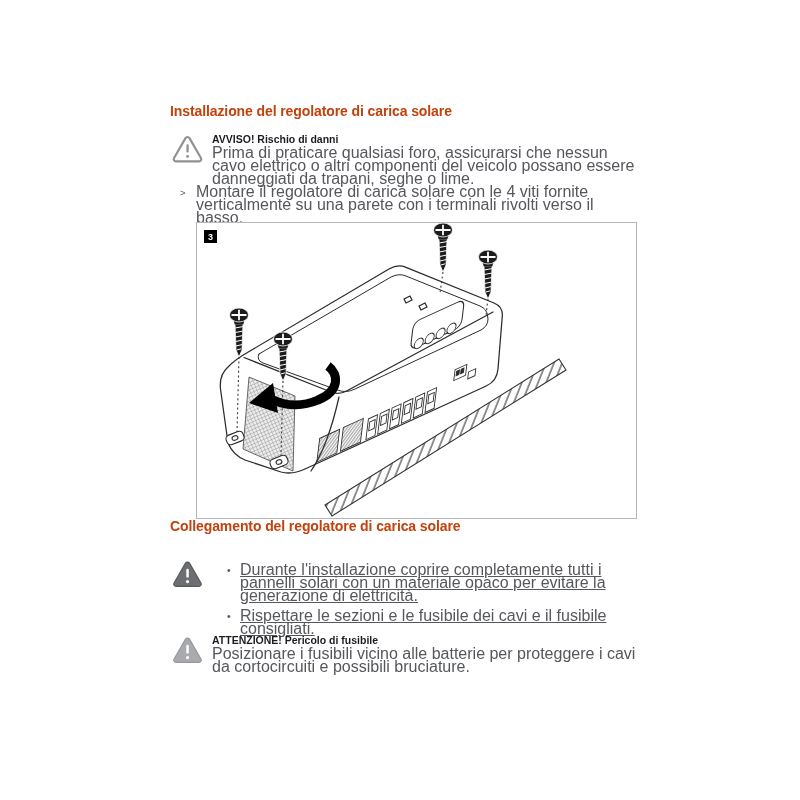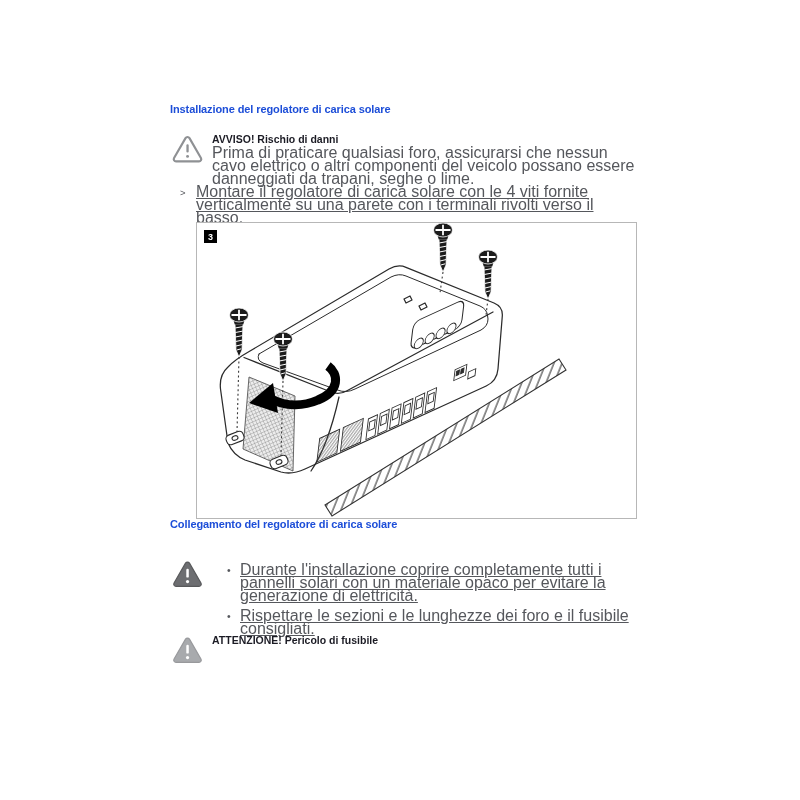--- a/index.html
+++ b/index.html
@@ -2,30 +2,30 @@
 <html lang="it"><head>
 <meta charset="utf-8">
 <style>
   html,body{margin:0;padding:0;background:#fff;}
   .screen{
     position:relative;width:800px;height:800px;background:#ffffff;overflow:hidden;
     font-family:"Liberation Sans", sans-serif;
   }
   .h-title{
     position:absolute;left:170px;width:472px;
-    font-size:11px;font-weight:700;color:#1d4ed8;letter-spacing:-0.1px;
+    font-size:14px;font-weight:700;color:#c2410c;letter-spacing:-0.1px;
   }
   .wblock{position:absolute;left:172px;width:464px;display:flex;justify-content:center;}
   .wicon{width:40px;flex:none;padding-top:2px;}
   .wtext{flex:1;max-width:424px;}
   .wlabel{font-size:10.5px;font-weight:700;color:#1b1b24;line-height:13px;margin-bottom:1px;}
   .body-text{font-size:16px;color:#55575c;line-height:12.8px;}
   .step{position:absolute;left:180px;width:456px;display:flex;}
   .step-marker{width:16px;flex:none;font-size:9.5px;color:#55575c;padding-top:1px;}
-  .step-text{flex:1;max-width:437px;text-decoration:underline;}
+  .step-text{flex:1;max-width:437px;}
   .bullets{margin:6px 0 0 0;padding:0;list-style:none;}
   .bullets li{display:flex;padding-left:15px;}
   .bullets li + li{margin-top:8px;}
   .bdot{width:13px;flex:none;font-size:10.5px;color:#55575c;}
   .btxt{flex:1;max-width:392px;text-decoration:underline;}
   .figure{
     position:absolute;left:196px;top:222px;width:439px;height:295px;
     border:1px solid #b7b7b7;background:#fff;box-sizing:content-box;
   }
   .fig-label{
@@ -177,32 +177,33 @@
       </svg>
     </div>
     <div class="wtext">
       <ul class="bullets">
         <li>
           <span class="bdot">•</span>
           <span class="btxt body-text">Durante l'installazione coprire completamente tutti i pannelli solari con un materiale opaco per evitare la generazione di elettricità.</span>
         </li>
         <li>
           <span class="bdot">•</span>
-          <span class="btxt body-text">Rispettare le sezioni e le lunghezze dei foro e il fusibile consigliati.</span>
+          <span class="btxt body-text">Rispettare le sezioni e le fusibile dei cavi e il fusibile consigliati.</span>
         </li>
       </ul>
     </div>
   </div>
 
   <div class="wblock" style="top:634px">
     <div class="wicon">
       <svg width="31" height="28" viewBox="0 0 36 32">
         <path d="M15.7,3.4 a2.7,2.7 0 0 1 4.6,0 L33.6,26.4 a2.65,2.65 0 0 1 -2.3,4 H4.7 a2.65,2.65 0 0 1 -2.3,-4 Z" fill="#a8aaad" stroke="#98999c" stroke-width="1.4"></path>
         <rect x="16.6" y="10" width="2.9" height="10.2" rx="1.4" fill="#ffffff"></rect>
         <circle cx="18.05" cy="24.8" r="1.85" fill="#ffffff"></circle>
       </svg>
     </div>
     <div class="wtext">
       <div class="wlabel">ATTENZIONE! Pericolo di fusibile</div>
+      <div class="body-text">Posizionare i fusibili vicino alle batterie per proteggere i cavi da cortocircuiti e possibili bruciature.</div>
     </div>
   </div>
 
 </div>
 
 </body></html>

